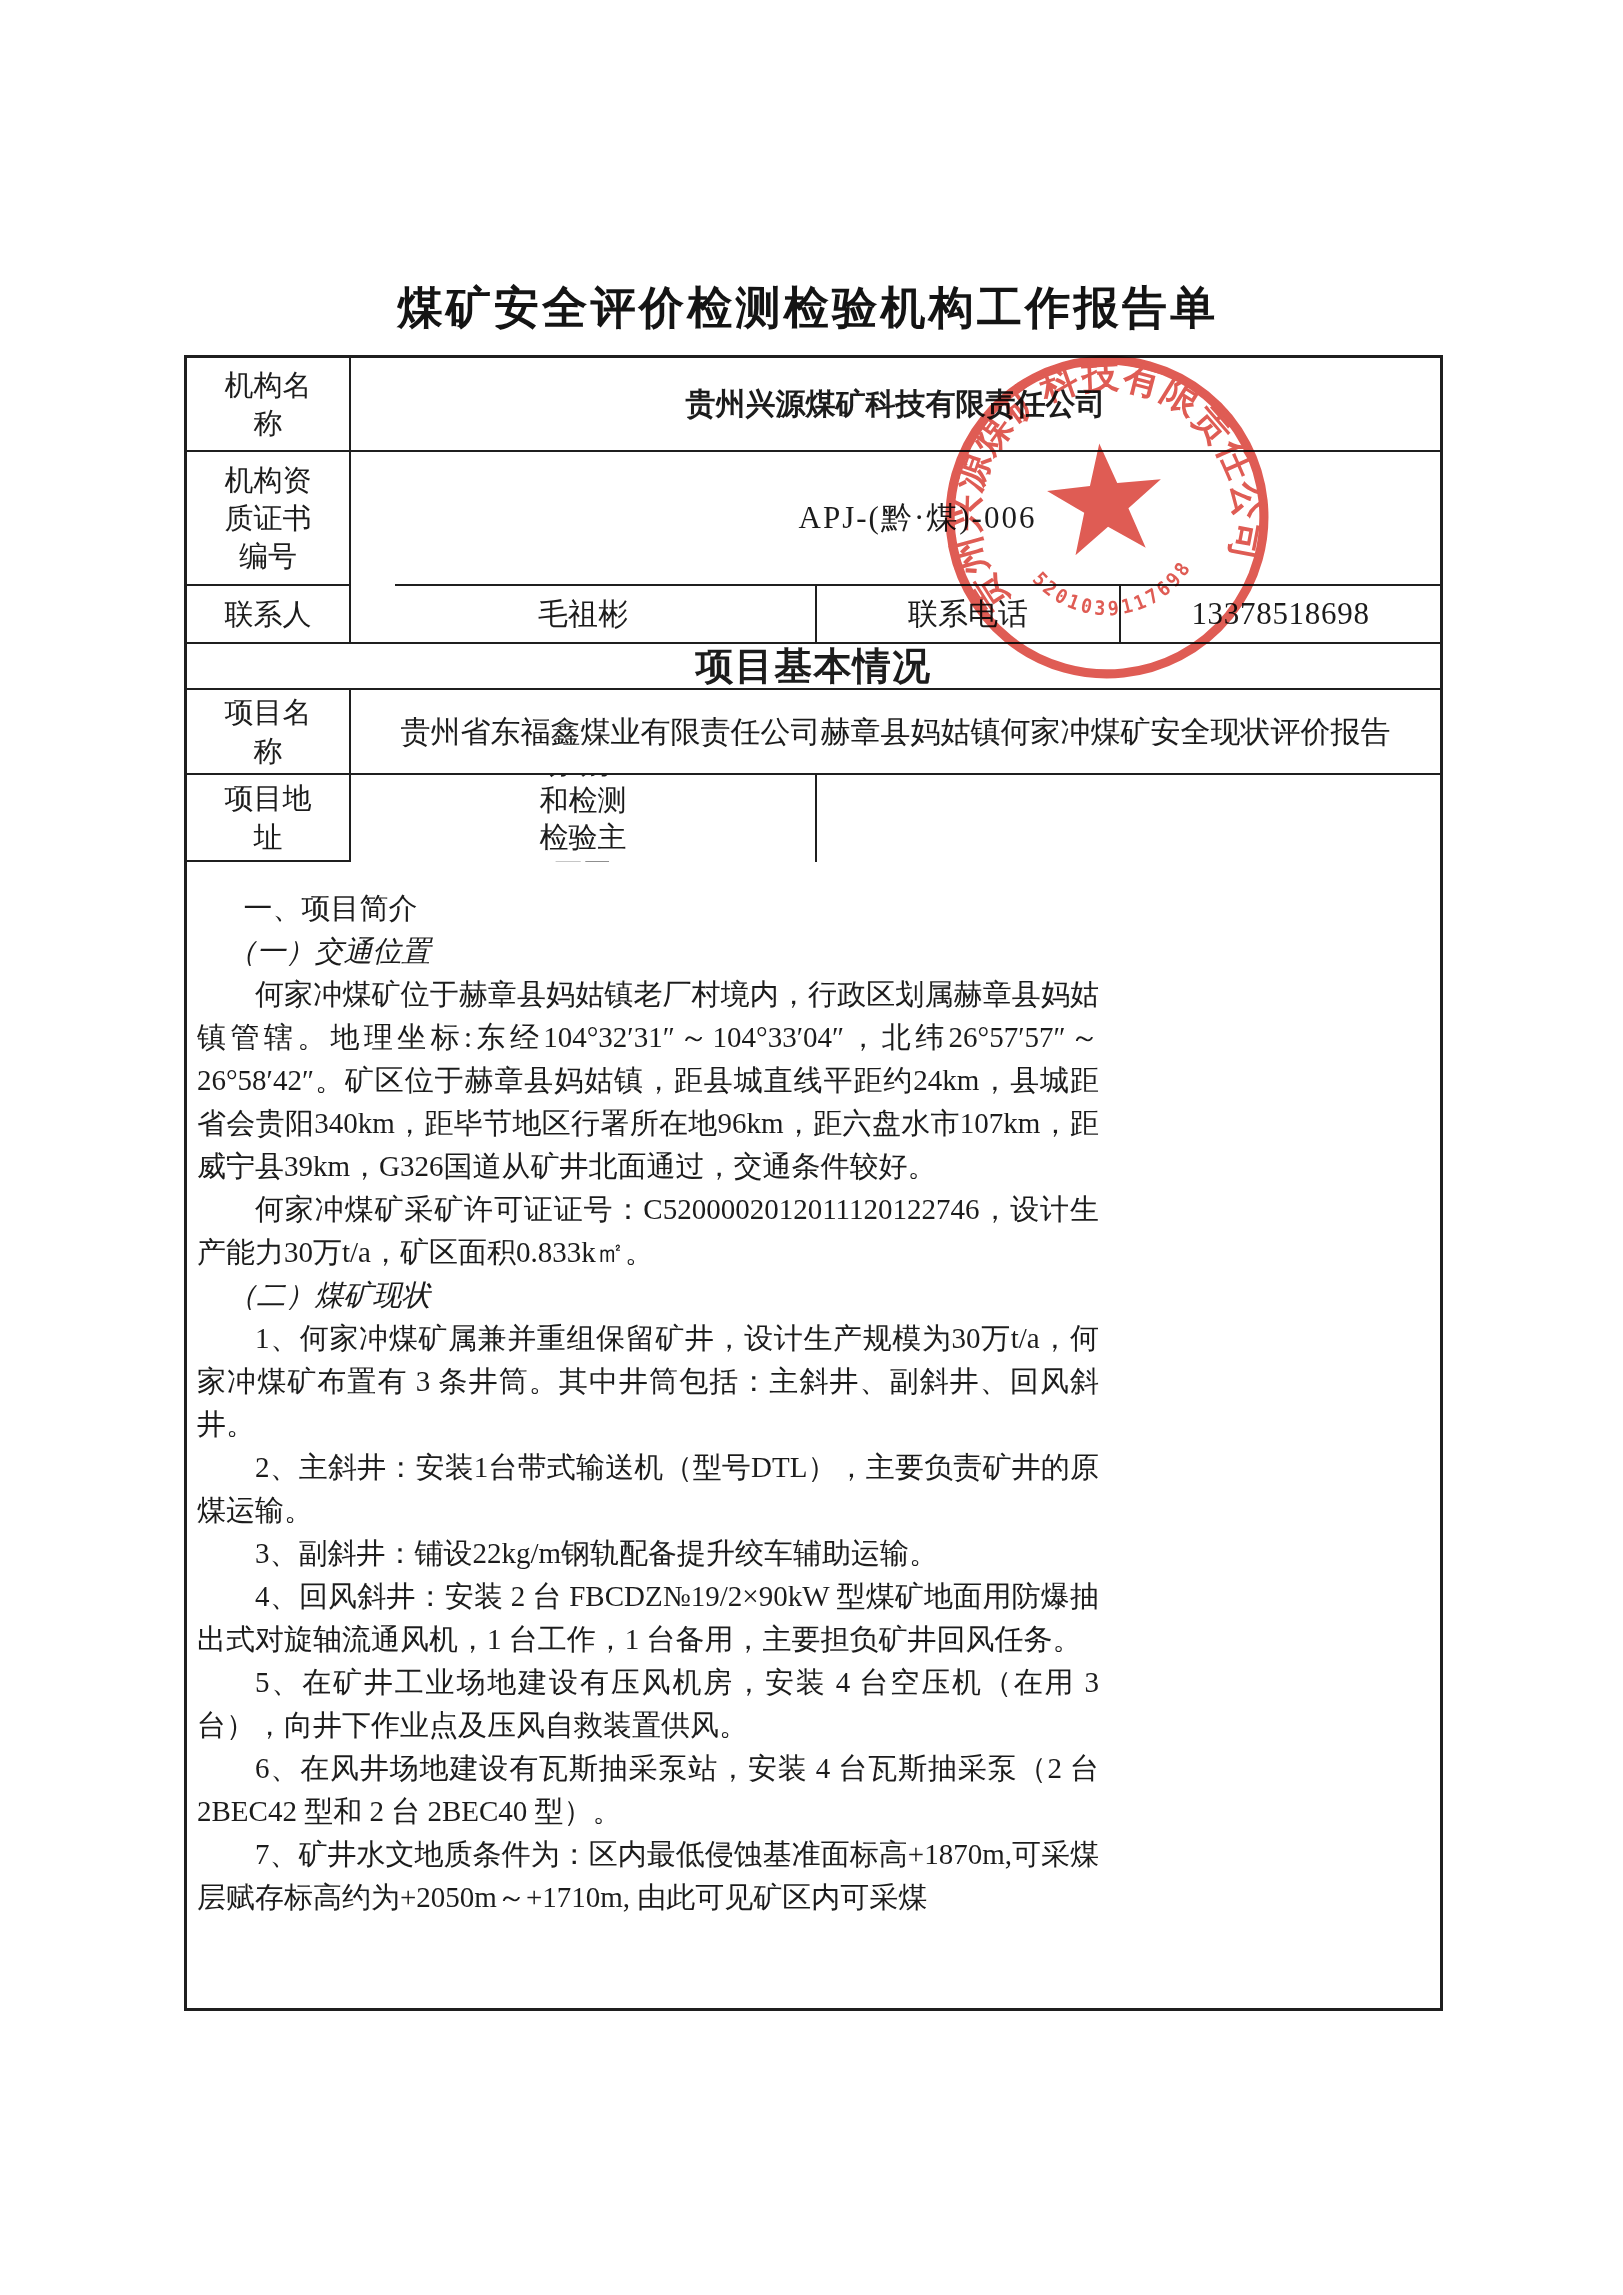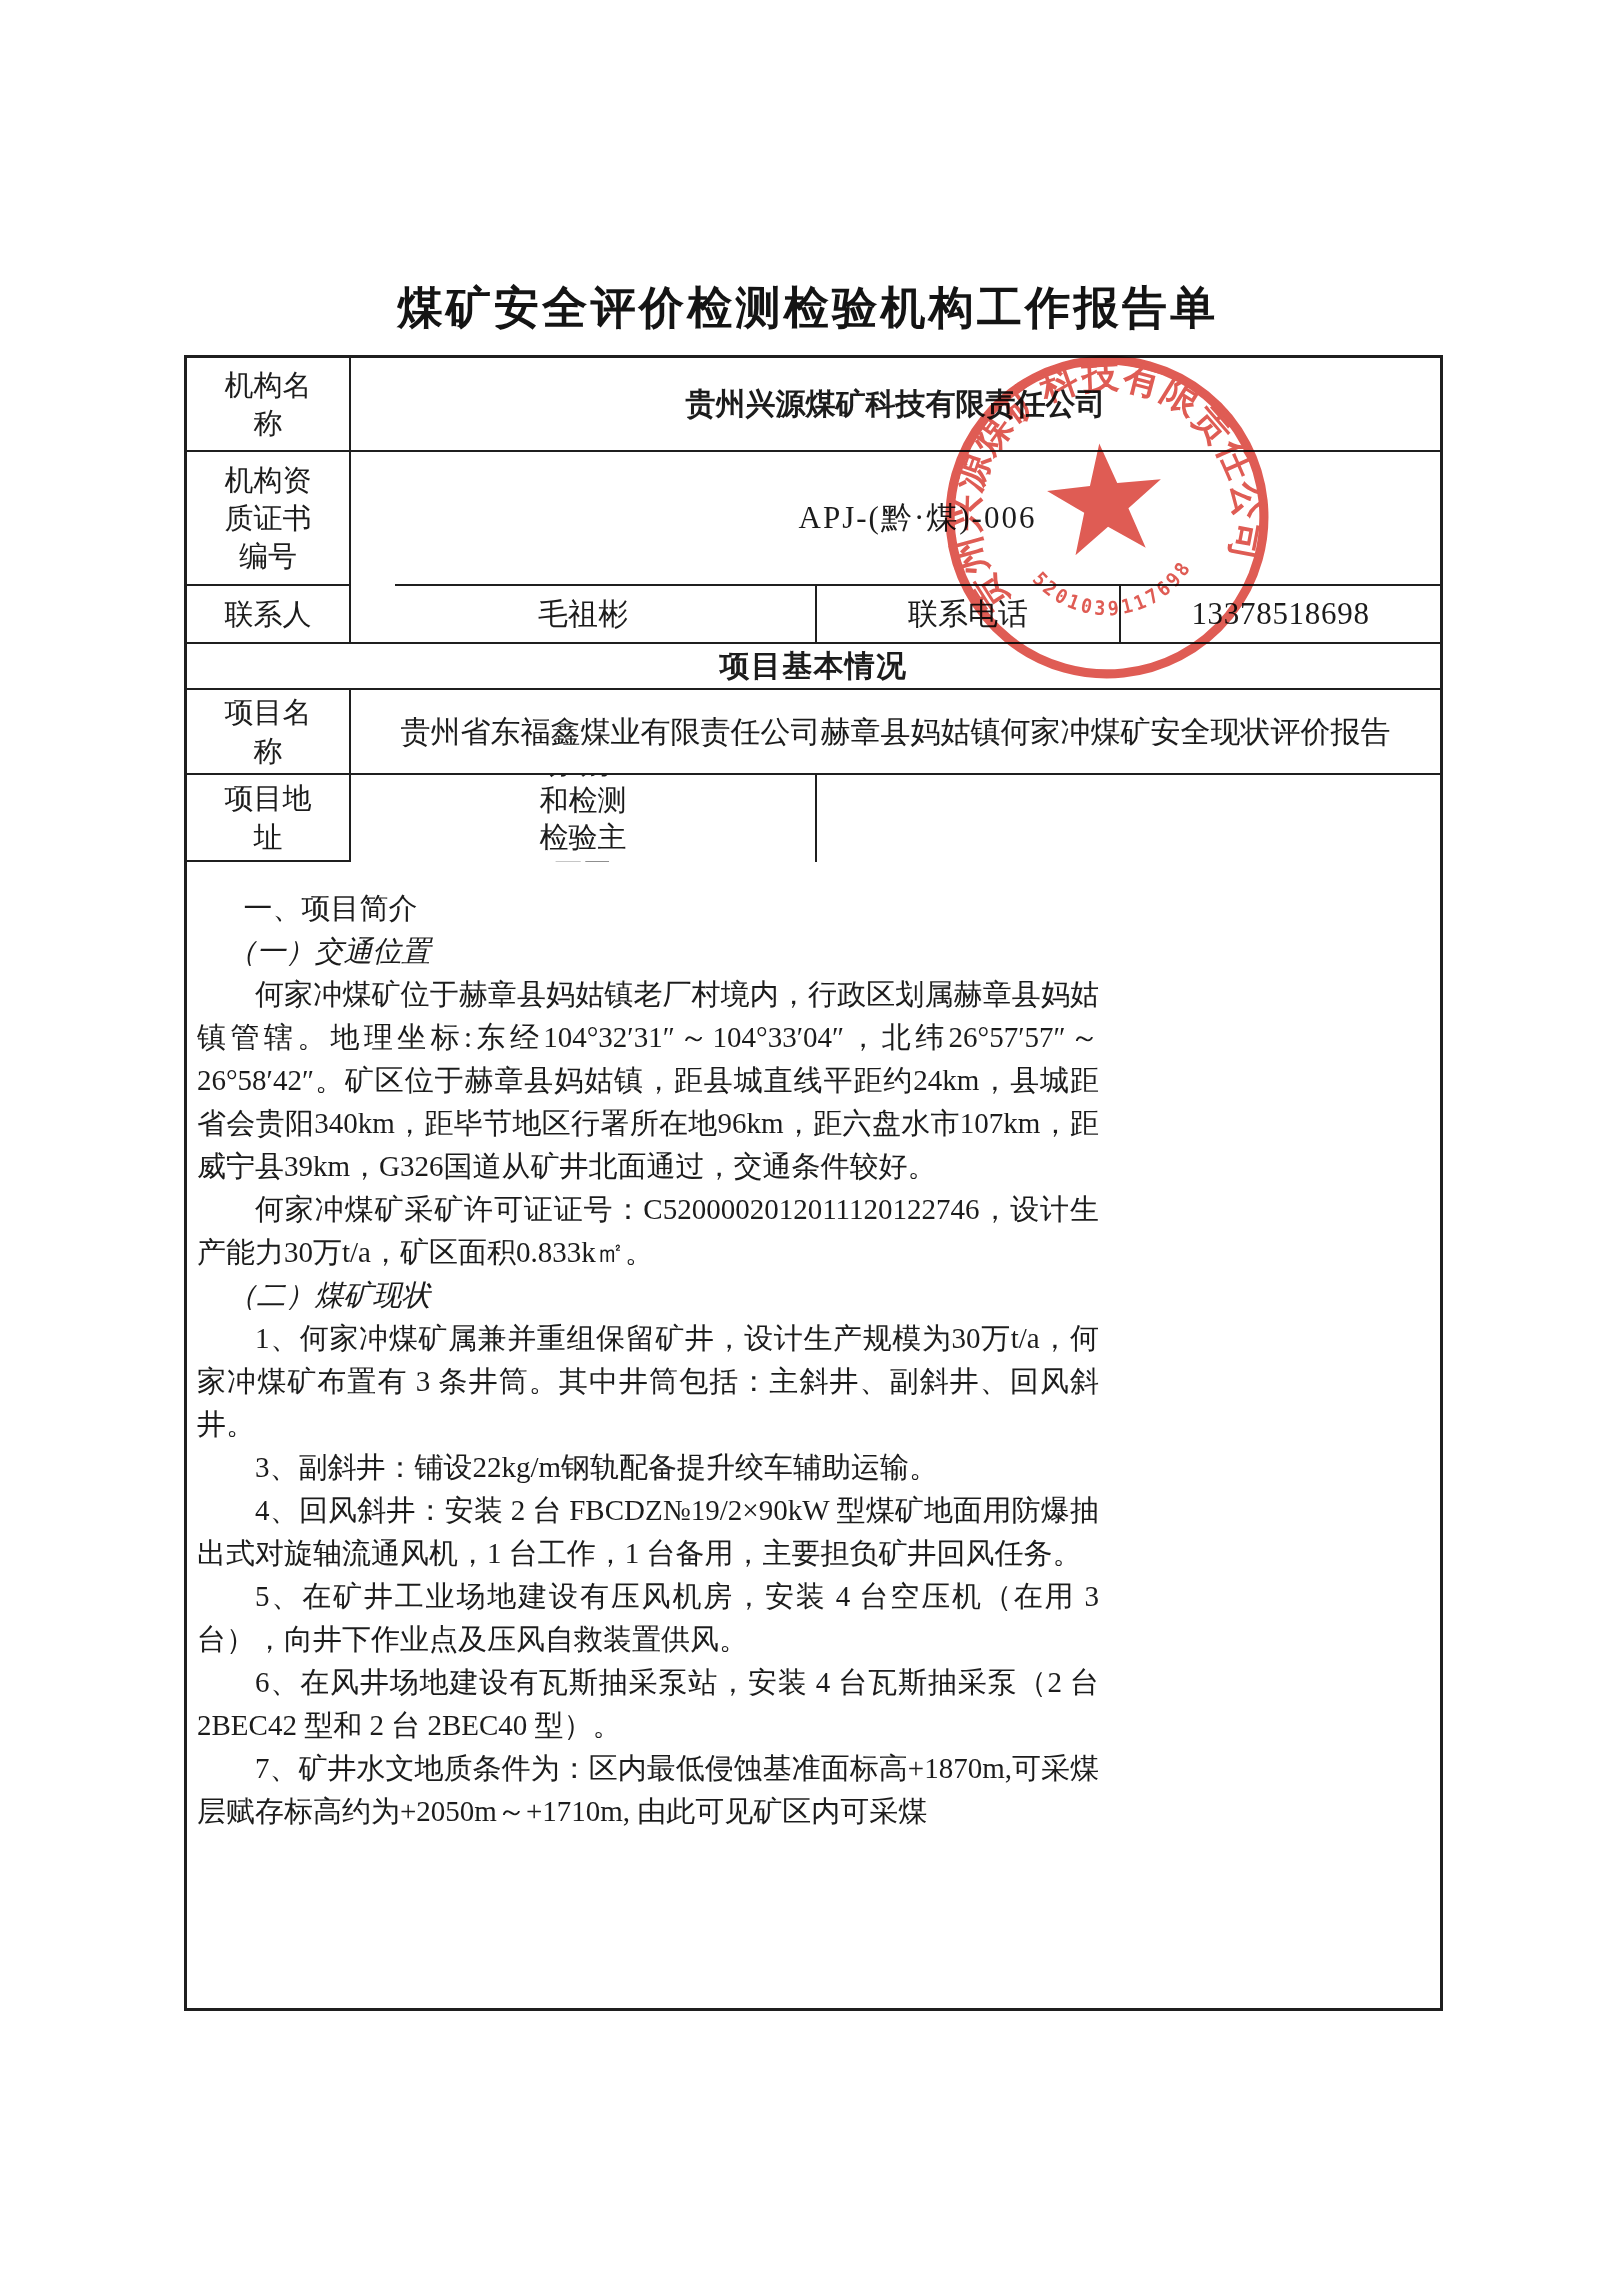--- a/index.html
+++ b/index.html
@@ -40,21 +40,21 @@
   .span3{grid-column:span 3;}
   .span4{grid-column:span 4;}
   .lab{
     font-size:29px;line-height:1.32;
     padding:4px 31px;
   }
   .val{font-size:30px;line-height:1.35;}
   .val-strong{font-weight:700;}
   .cert-val{font-size:31px;letter-spacing:2px;margin-left:44px;}
   .phone-val{font-size:31px;letter-spacing:0.7px;}
-  .sec-hdr{font-size:30px;font-weight:700;letter-spacing:1.3px;}
+  .sec-hdr{font-size:38px;font-weight:700;letter-spacing:1.3px;}
   .two-line{display:flex;flex-direction:row;align-items:center;justify-content:center;}
   .two-line span{display:block;font-size:30px;line-height:41px;}
   .intro-lab{
     align-items:center;
     padding:12px;
   }
   .intro-lab .wrap{
     width:98px;
     font-size:29px;line-height:37px;
     text-align:center;
@@ -114,20 +114,21 @@
     <div class="cell intro-lab no-b">
       <div class="wrap">项目简介（含过程控制、现场勘验和检测检验主要图片、影像、文字等记录）</div>
     </div>
     <div class="cell body-cell span3 no-r no-b">
       <p class="ln-h1">一、项目简介</p>
       <p class="ln-h2">（一）交通位置</p>
       <p class="ln-p">何家冲煤矿位于赫章县妈姑镇老厂村境内，行政区划属赫章县妈姑镇管辖。地理坐标:东经104°32′31″～104°33′04″，北纬26°57′57″～26°58′42″。矿区位于赫章县妈姑镇，距县城直线平距约24km，县城距省会贵阳340km，距毕节地区行署所在地96km，距六盘水市107km，距威宁县39km，G326国道从矿井北面通过，交通条件较好。</p>
       <p class="ln-p">何家冲煤矿采矿许可证证号：C5200002012011120122746，设计生产能力30万t/a，矿区面积0.833k㎡。</p>
       <p class="ln-h2">（二）煤矿现状</p>
       <p class="ln-p">1、何家冲煤矿属兼并重组保留矿井，设计生产规模为30万t/a，何家冲煤矿布置有 3 条井筒。其中井筒包括：主斜井、副斜井、回风斜井。</p>
+      <p class="ln-p">2、主斜井：安装1台带式输送机（型号DTL），主要负责矿井的原煤运输。</p>
       <p class="ln-p">3、副斜井：铺设22kg/m钢轨配备提升绞车辅助运输。</p>
       <p class="ln-p">4、回风斜井：安装 2 台 FBCDZ№19/2×90kW 型煤矿地面用防爆抽出式对旋轴流通风机，1 台工作，1 台备用，主要担负矿井回风任务。</p>
       <p class="ln-p">5、在矿井工业场地建设有压风机房，安装 4 台空压机（在用 3 台），向井下作业点及压风自救装置供风。</p>
       <p class="ln-p">6、在风井场地建设有瓦斯抽采泵站，安装 4 台瓦斯抽采泵（2 台 2BEC42 型和 2 台 2BEC40 型）。</p>
       <p class="ln-p">7、矿井水文地质条件为：区内最低侵蚀基准面标高+1870m,可采煤层赋存标高约为+2050m～+1710m, 由此可见矿区内可采煤</p>
     </div>
   </div>
 
   <svg class="stamp" viewBox="0 0 566 566" xmlns="http://www.w3.org/2000/svg">
     <defs>

